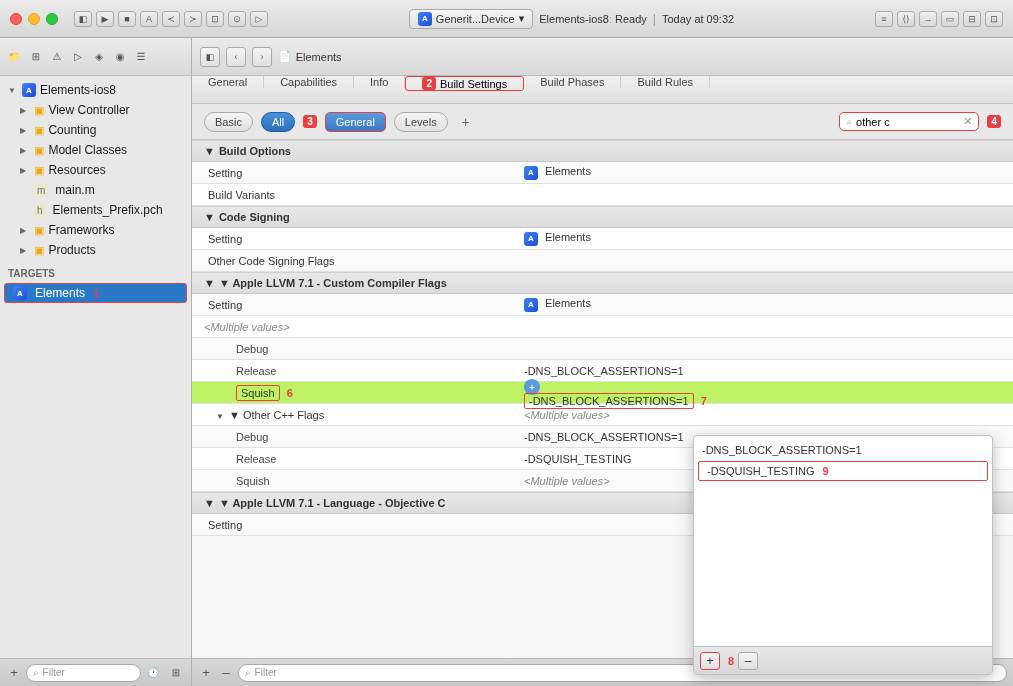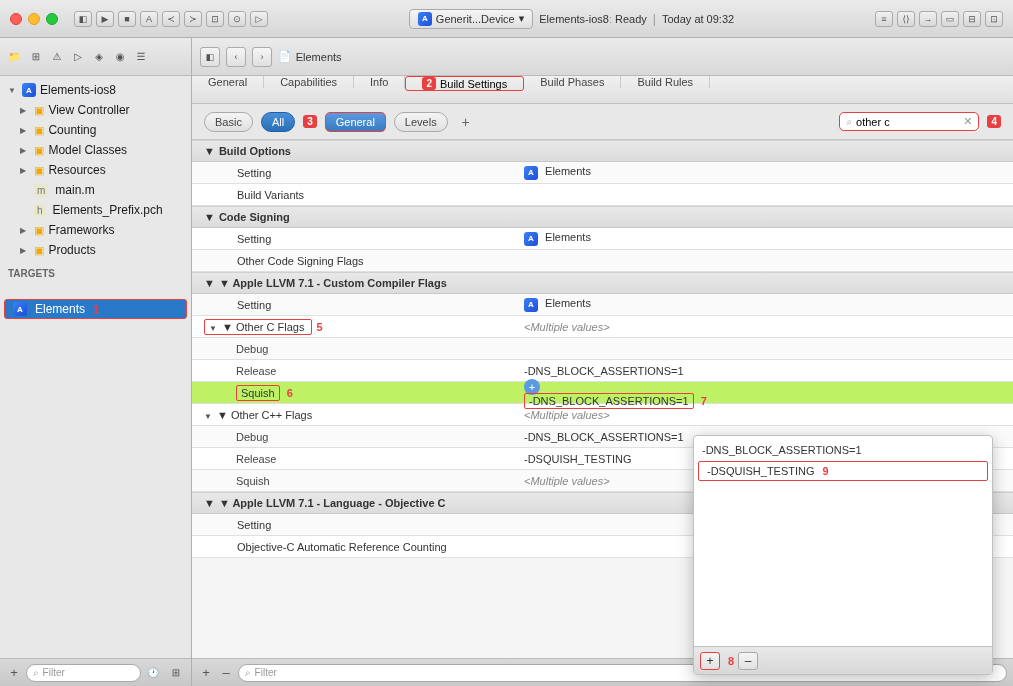--- a/index.html
+++ b/index.html
@@ -281,21 +281,21 @@
       align-items: center;
       height: 22px;
       border-bottom: 1px solid #e0e0e0;
       background: white;
     }
     .settings-row:nth-child(even) { background: #fafafa; }
     .settings-row.highlighted-row { background: #bef264; }
 
     .setting-name {
       flex: 0 0 320px;
-      padding-left: 45px;
+      padding-left: 16px;
       font-size: 11px;
       color: #333;
     }
     .setting-name.sub-item {
       padding-left: 44px;
       font-size: 11px;
       color: #444;
     }
 
     .setting-value {
@@ -518,21 +518,21 @@
         <span class="disclosure">▶</span>
         <span class="folder-icon folder-yellow">▣</span>
         <span>Frameworks</span>
       </div>
       <div class="tree-item tree-indent-1">
         <span class="disclosure">▶</span>
         <span class="folder-icon folder-yellow">▣</span>
         <span>Products</span>
       </div>
 
-      <div style="padding: 8px 8px 20px; font-size:10px; color:#666; font-weight:600;">TARGETS</div>
+      <div style="padding: 8px 8px 4px; font-size:10px; color:#666; font-weight:600;">TARGETS</div>
       <div class="tree-item selected" style="padding-left:8px; border: 1.5px solid #e84040; margin: 0 4px; border-radius:3px;">
         <span class="xcode-icon">A</span>
         <span style="margin-left:4px">Elements</span>
         <span class="marker-label">1</span>
       </div>
     </div>
 
     <div class="navigator-bottom">
       <div class="nav-add-btn">+</div>
       <div class="filter-area">
@@ -650,27 +650,20 @@
         <div class="setting-name">
           <span>Setting</span>
         </div>
         <div class="setting-value">
           <span class="xcode-icon" style="display:inline-flex;margin-right:4px;">A</span>
           <span>Elements</span>
         </div>
       </div>
 
       <div class="settings-row">
-        <div class="setting-name" style="padding-left:12px;">
-          <span class="row-highlight-box">
-            <span class="disclosure-triangle">▼</span>
-            <span>▼ Other C Flags</span>
-          </span>
-          <span class="row-marker">5</span>
-        </div>
         <div class="setting-value italic">&lt;Multiple values&gt;</div>
       </div>
 
       <div class="settings-row">
         <div class="setting-name sub-item">Debug</div>
         <div class="setting-value"></div>
       </div>
 
       <div class="settings-row">
         <div class="setting-name sub-item">Release</div>
@@ -683,21 +676,21 @@
           <span class="row-marker">6</span>
         </div>
         <div class="setting-value">
           <span class="row-action">+</span>
           <span class="row-highlight-box">-DNS_BLOCK_ASSERTIONS=1</span>
           <span class="row-marker">7</span>
         </div>
       </div>
 
       <div class="settings-row">
-        <div class="setting-name" style="padding-left:12px;">
+        <div class="setting-name" style="padding-left:24px;">
           <span class="disclosure-triangle">▼</span>
           <span>▼ Other C++ Flags</span>
         </div>
         <div class="setting-value italic">&lt;Multiple values&gt;</div>
       </div>
 
       <div class="settings-row">
         <div class="setting-name sub-item">Debug</div>
         <div class="setting-value">-DNS_BLOCK_ASSERTIONS=1</div>
       </div>
@@ -713,24 +706,20 @@
         <div class="setting-name sub-item">Squish</div>
         <div class="setting-value italic">&lt;Multiple values&gt;</div>
       </div>
 
       <div class="section-header">
         <span>▼</span>
         <span>▼ Apple LLVM 7.1 - Language - Objective C</span>
       </div>
       <div class="settings-row">
         <div class="setting-name">Setting</div>
-        <div class="setting-value"></div>
-      </div>
-      <div class="settings-row">
-        <div class="setting-name">Objective-C Automatic Reference Counting</div>
         <div class="setting-value"></div>
       </div>
 
     </div>
 
     <div class="navigator-bottom" style="border-top:1px solid #bbb; background: linear-gradient(to bottom, #d8d8d8, #c8c8c8);">
       <div class="nav-add-btn">+</div>
       <div class="nav-remove-btn">–</div>
       <div class="filter-area">
         <span>⌕</span>

